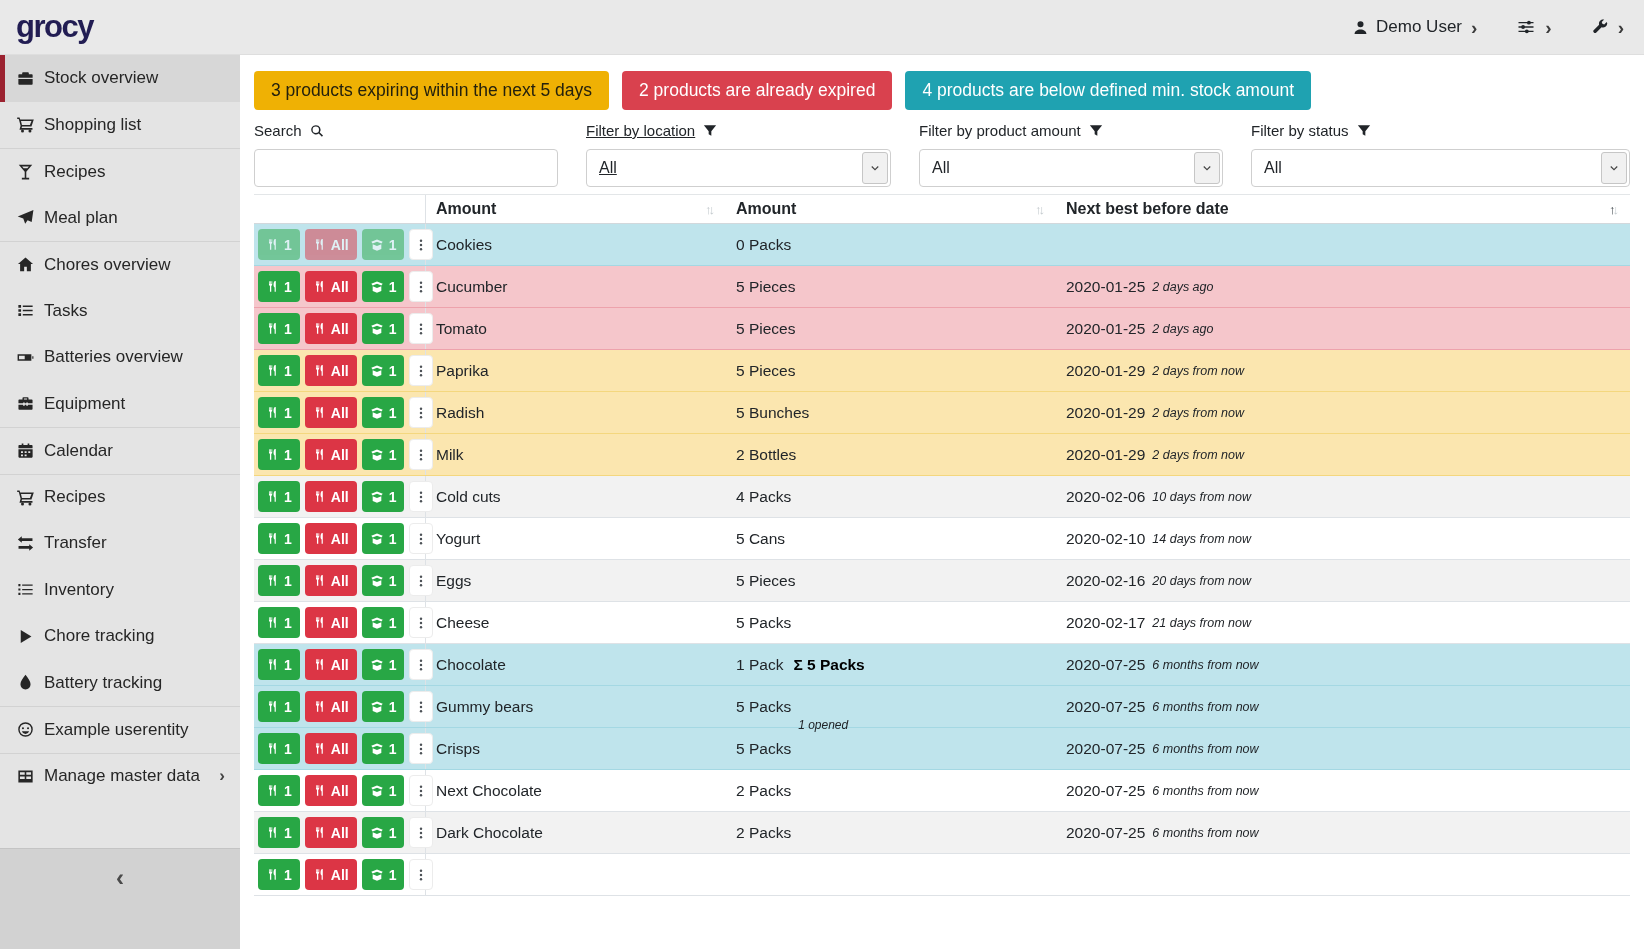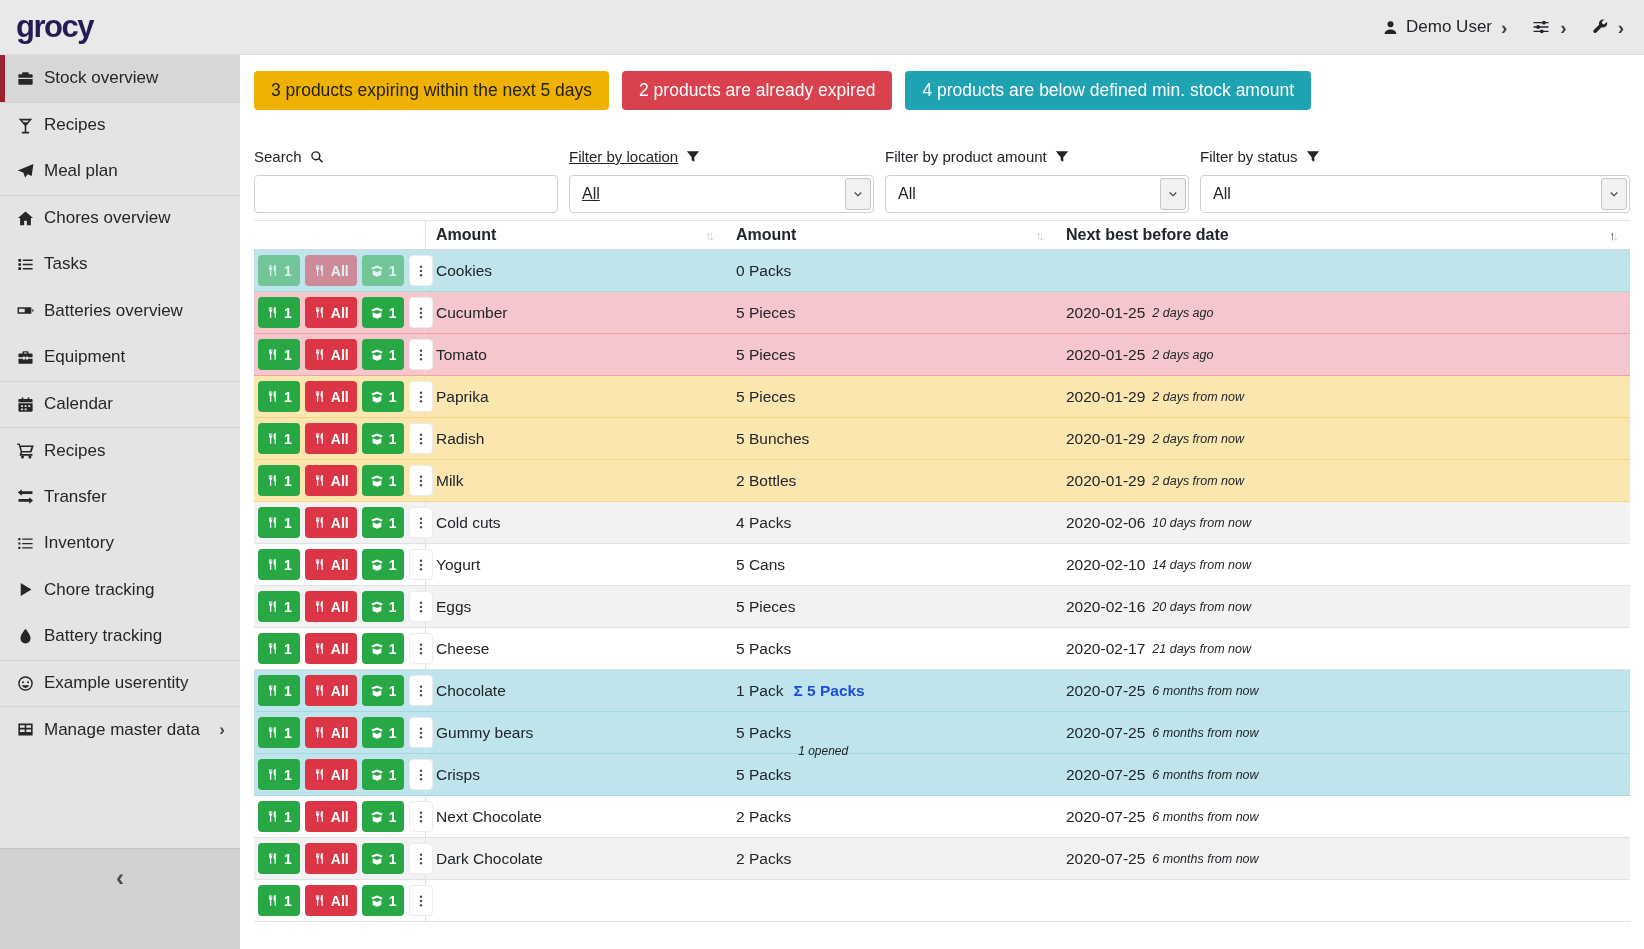--- a/index.html
+++ b/index.html
@@ -3,21 +3,21 @@
 <meta charset="utf-8">
 <style>
   * { box-sizing: border-box; margin: 0; padding: 0; }
   html,body { width:1644px; height:949px; overflow:hidden; background:#fff;
     font-family:"Liberation Sans", sans-serif; color:#212529; }
 
   
   .navbar { position:fixed; top:0; left:0; right:0; height:55px; background:#e9e9e9;
     display:flex; align-items:center; padding:0 20px 0 16px; z-index:20; border-bottom:1px solid #dedede; }
   .logo { font-size:31px; font-weight:700; letter-spacing:-1.5px; color:#221d53; cursor:pointer; }
-  .nav-right { margin-left:auto; display:flex; align-items:center; gap:24px; }
+  .nav-right { margin-left:auto; display:flex; align-items:center; gap:39px; }
   .nav-menu { display:flex; align-items:center; gap:7px; font-size:17px; color:#212529; cursor:pointer; }
   .chev { font-size:19px; font-weight:700; color:#3c3c3c; line-height:1; margin-left:2px; }
 
   
   .sidebar { position:fixed; top:55px; left:0; bottom:0; width:240px; background:#e4e4e4;
     display:flex; flex-direction:column; z-index:10; }
   .side-list { list-style:none; }
   .side-item { display:flex; align-items:center; gap:9px; height:46.5px; padding:0 15px;
     font-size:17px; color:#262626; cursor:pointer; }
   .side-item .ic { flex:0 0 20px; display:flex; justify-content:center; }
@@ -37,21 +37,21 @@
   .hbtns { display:flex; gap:16px; }
   .hbtn { display:inline-flex; align-items:center; gap:7px; background:#fff; border:1px solid #565d63;
     border-radius:4px; padding:7px 12px; font-size:15px; color:#212529; cursor:pointer; white-space:nowrap; }
 
   .alerts { display:flex; gap:13px; margin-top:14px; }
   .alert { border-radius:4px; padding:9px 17px; font-size:17.5px; cursor:pointer; }
   .alert.warning { background:#efb104; color:#24210d; }
   .alert.danger  { background:#d9414e; color:#fff; }
   .alert.info    { background:#1fa2b1; color:#fff; }
 
-  .filters { display:flex; gap:11px; margin-top:38px; }
+  .filters { display:flex; gap:28px; margin-top:12px; }
   .fc1 { width:304px; } .fc2 { width:305px;text-decoration:underline; } .fc3 { width:304px; } .fc4 { flex:1; }
   .flabel { display:flex; align-items:center; gap:7px; font-size:15px; margin-bottom:10px; color:#212529; }
   .finput { width:100%; height:38px; border:1px solid #cfcfcf; border-radius:4px; font-size:16px;
     padding:0 10px; outline:none; font-family:inherit; }
   .fselect { width:100%; height:38px; border:1px solid #cfcfcf; border-radius:4px; background:#fff;
     display:flex; align-items:center; cursor:pointer; }
   .fsel-val { flex:1; padding-left:12px; font-size:16px; }
   .fsel-btn { width:26px; height:32px; margin-right:2px; background:#f1f1f1; border:1px solid #c6c6c6;
     border-radius:3px; display:flex; align-items:center; justify-content:center; color:#444; }
 
@@ -71,21 +71,21 @@
   .tr.danger  { background:#f5c6cb; border-bottom-color:#eda2ac; }
   .tr.warning { background:#fbe6af; border-bottom-color:#f4d77e; }
   .td { padding:0 10px; font-size:15.5px; display:flex; align-items:center; align-self:stretch; }
   .td.c-act { padding:0 2px 0 4px; gap:5px; }
   .rbtn { height:31px; border:none; border-radius:4px; color:#fff; font-size:14px; font-weight:700;
     display:inline-flex; align-items:center; gap:5px; padding:0 8px; cursor:pointer; font-family:inherit; }
   .rbtn.green { background:#28a745; }
   .rbtn.red   { background:#dc3545; }
   .rbtn.more  { background:#fff; color:#4d5257; padding:0 4px; border:1px solid #ececec; }
   .rbtn.muted { opacity:.5; }
-  .amt-sum { color:#1d4ed8; margin-left:10px; font-size:15.5px; font-weight:600; }
+  .amt-sum { color:#000000; margin-left:10px; font-size:15.5px; font-weight:600; }
   .amt-note { font-style:italic; font-size:12px; margin-left:7px;margin-top:36px; }
   .date-rel { font-style:italic; font-size:12.5px; margin-left:7px; }
 
   .ic { display:inline-flex; align-items:center; justify-content:center; }
   .ic svg { display:block; }
 </style>
 </head>
 <body>
 
 <div class="navbar">
@@ -124,20 +124,30 @@
 
 <div class="sidebar">
   <ul class="side-list" id="side-list">
       <li class="side-item active">
         <span class="ic" style="width:19px;height:19px">
           <svg viewBox="0 0 24 24" width="19" height="19" fill="currentColor">
             <path d="M4 6.5h16a1 1 0 0 1 1 1V11H3V7.5a1 1 0 0 1 1-1zM3 12.5h18V19a1 1 0 0 1-1 1H4a1 1 0 0 1-1-1v-6.5zM9 4h6a1.2 1.2 0 0 1 1.2 1.2V6.5H7.8V5.2A1.2 1.2 0 0 1 9 4z"></path>
           </svg>
         </span>
         <span>Stock overview</span>
+      </li>
+      <li class="side-item">
+        <span class="ic" style="width:19px;height:19px">
+          <svg viewBox="0 0 24 24" width="19" height="19" fill="currentColor">
+            <path d="M1.5 3h3l.8 2.6h17.2l-3 9H7.6l-.5 1.9h13.7v2.1H4.4l1.4-5-2.3-8.5H1.5V3zm6 9.5h10.1l1.9-4.8H6.3l1.2 4.8z"></path>
+            <circle cx="8.2" cy="20.2" r="1.9"></circle>
+            <circle cx="17.6" cy="20.2" r="1.9"></circle>
+          </svg>
+        </span>
+        <span>Shopping list</span>
       </li>
       <li class="side-item divider">
         <span class="ic" style="width:19px;height:19px">
           <svg viewBox="0 0 24 24" width="19" height="19" fill="currentColor">
             <path d="M3.5 3.5h17L13 12.3V20h3.6v2H7.4v-2H11v-7.7L3.5 3.5zm4.2 2.2l2 2.3h4.6l2-2.3H7.7z"></path>
           </svg>
         </span>
         <span>Recipes</span>
       </li>
       <li class="side-item">

